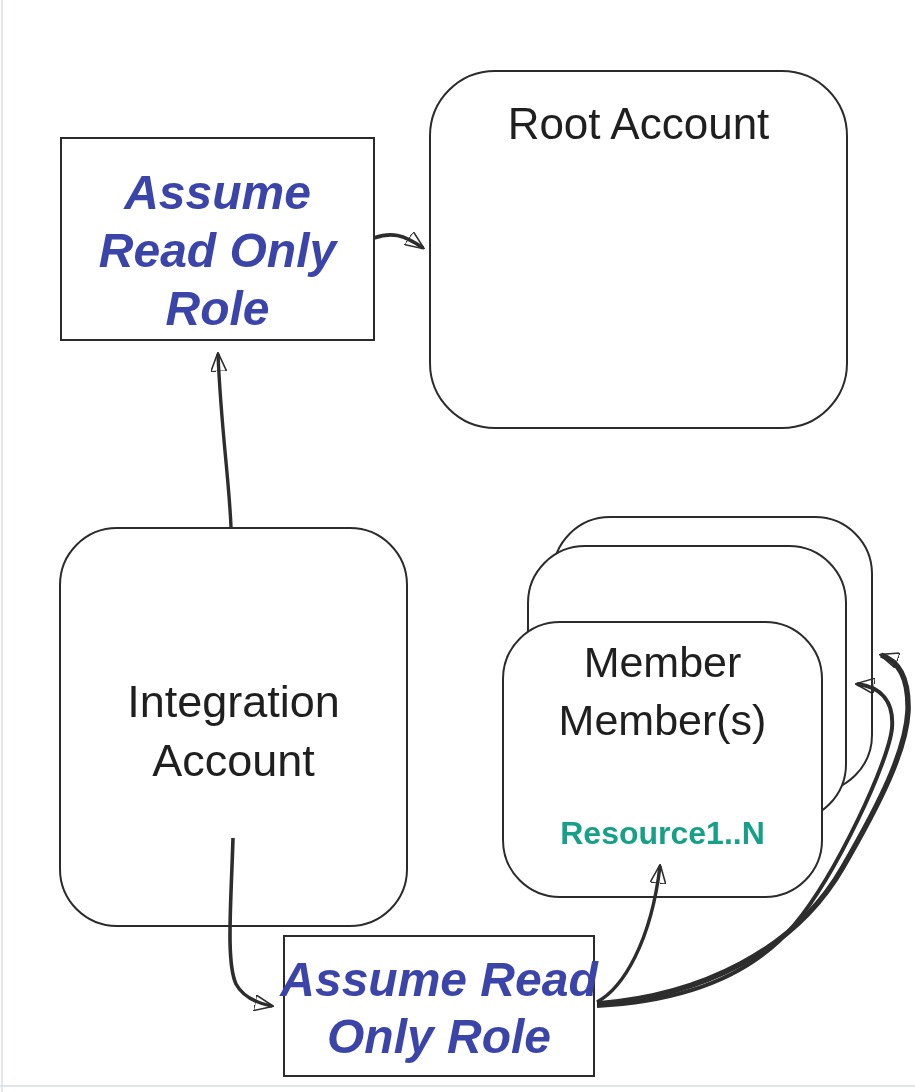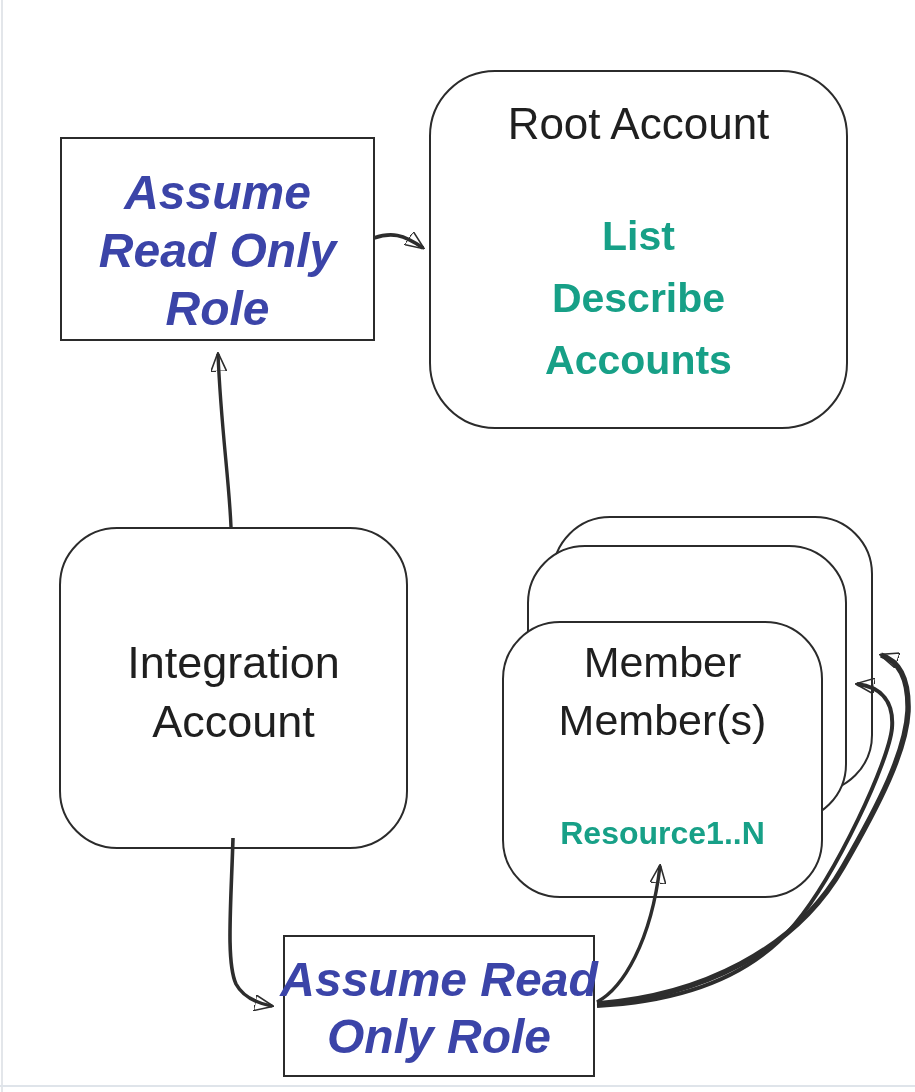--- a/index.html
+++ b/index.html
@@ -47,21 +47,21 @@
     color: #17a087;
     font-weight: 700;
     font-size: 41px;
     line-height: 62px;
     white-space: nowrap;
   }
 
   #assume-top        { left: 60px;  top: 137px; width: 315px; height: 204px; padding-top: 24px; }
   #root-account      { left: 429px; top: 70px;  width: 419px; height: 359px; border-radius: 66px; justify-content: flex-start; padding-top: 23px; }
   #root-actions      { margin-top: 52px; }
-  #integration       { left: 59px;  top: 527px; width: 349px; height: 322px; border-radius: 58px; padding-top: 8px; font-size: 45px; }
+  #integration       { left: 59px;  top: 527px; width: 349px; height: 400px; border-radius: 58px; padding-top: 8px; font-size: 45px; }
   #integration .black-line { font-size: 45px; line-height: 59px; }
 
   .member-card { position: absolute; background: #ffffff; border: 2.5px solid #2b2b2b; border-radius: 58px; box-sizing: border-box; }
   #member-back   { left: 552px; top: 516px; width: 321px; height: 277px; }
   #member-middle { left: 527px; top: 545px; width: 320px; height: 277px; }
   #member-front  { left: 502px; top: 575px; width: 321px; height: 277px;
                    display: flex; flex-direction: column; align-items: center;
                    justify-content: flex-start; padding-top: 10px; text-align: right; margin-top: 46px; }
   #member-front .black-line { font-size: 43px; line-height: 58px; }
   #member-resources { margin-top: 53px; font-size: 32px; }
@@ -94,25 +94,20 @@
   </div>
 
   <div id="assume-top" class="box rect">
     <div class="blue-line">Assume</div>
     <div class="blue-line">Read Only</div>
     <div class="blue-line">Role</div>
   </div>
 
   <div id="root-account" class="box rounded">
     <div class="black-line">Root Account</div>
-    <div id="root-actions">
-      <div class="green-line">List</div>
-      <div class="green-line">Describe</div>
-      <div class="green-line">Accounts</div>
-    </div>
   </div>
 
   <div id="integration" class="box rounded">
     <div class="black-line">Integration</div>
     <div class="black-line">Account</div>
   </div>
 
   <div id="assume-bottom" class="box rect">
     <div class="blue-line">Assume Read</div>
     <div class="blue-line">Only Role</div>

